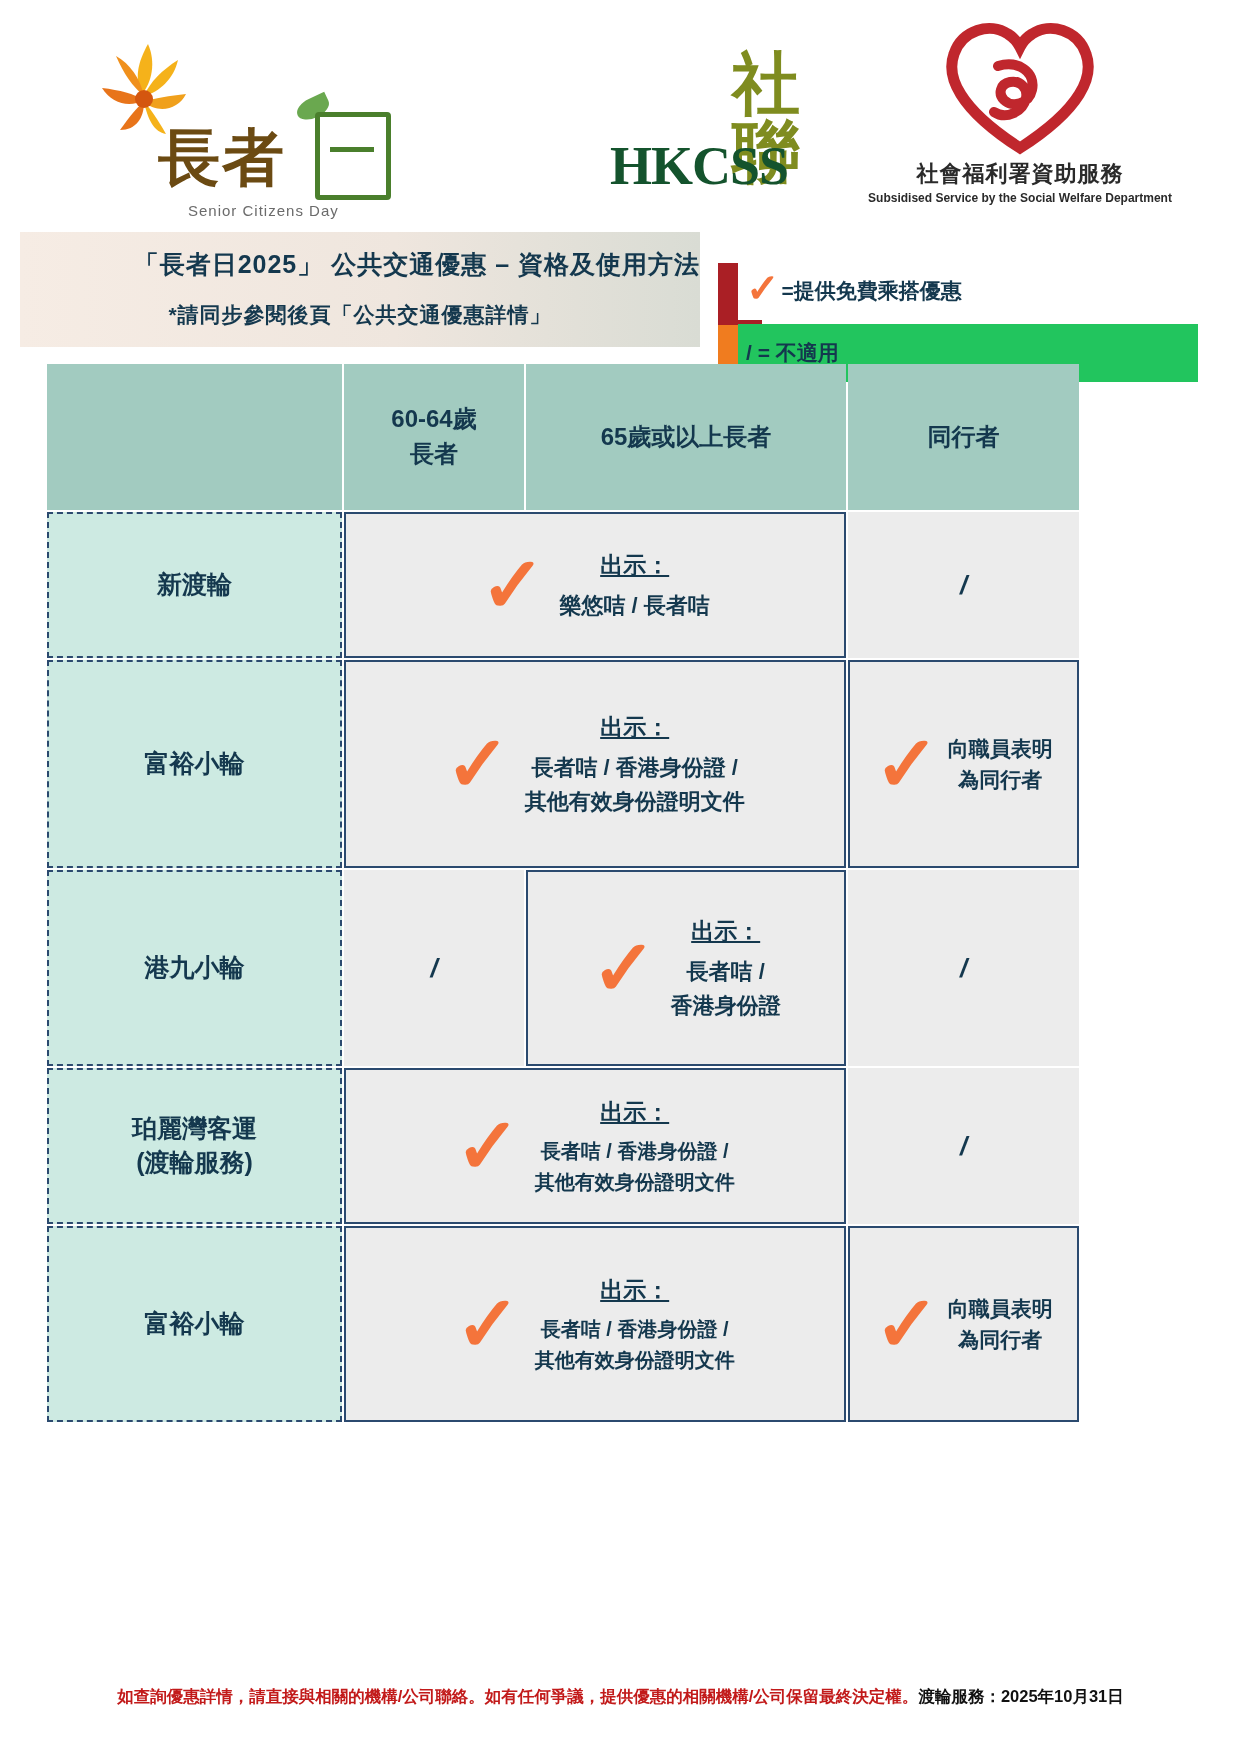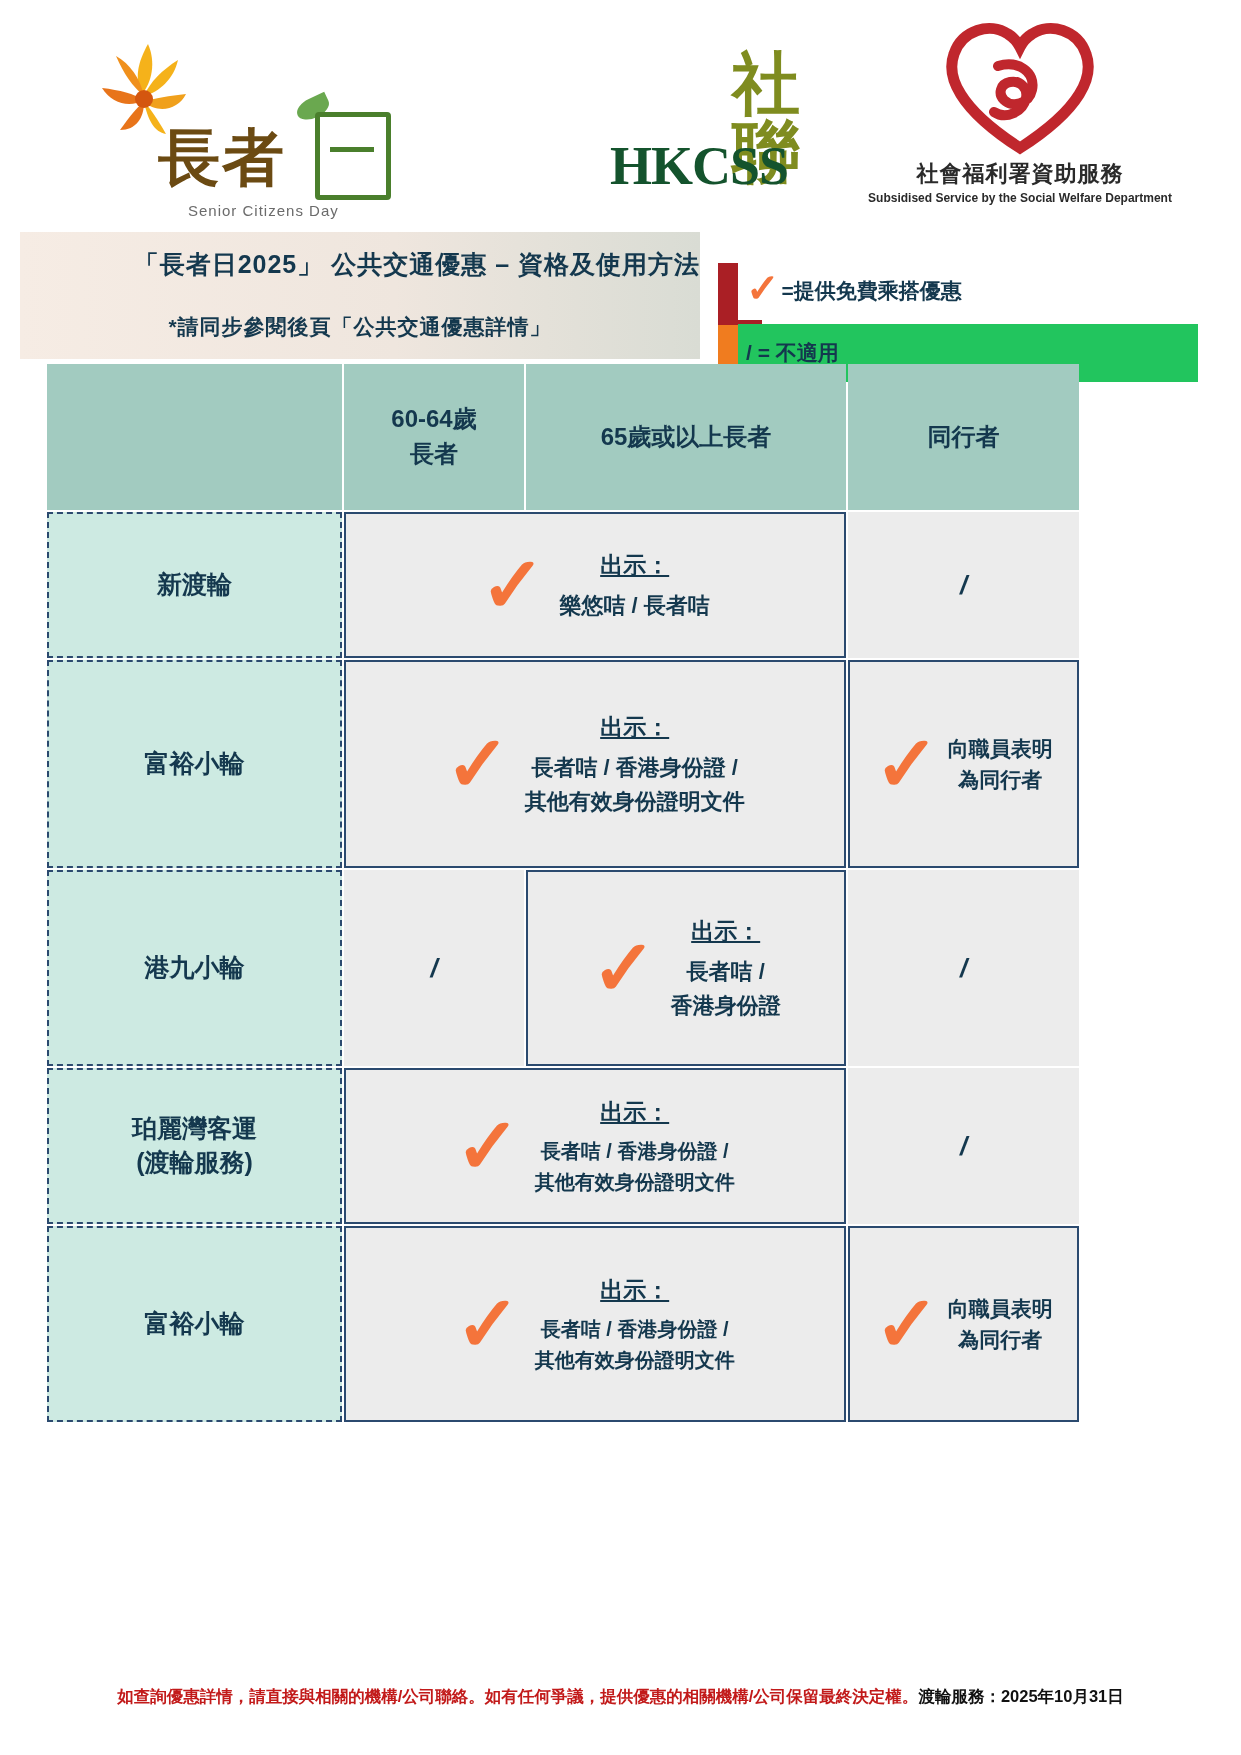--- a/index.html
+++ b/index.html
@@ -149,21 +149,21 @@
     color: #14384e;
     text-align: right;
     letter-spacing: 1px;
     white-space: nowrap;
   }
   .title-line2 {
     font-size: 21px;
     font-weight: bold;
     color: #14384e;
     text-align: center;
-    margin-top: 32px;
+    margin-top: 20px;
     letter-spacing: 1px;
     white-space: nowrap;
   }
 
   
   .legend {
     position: absolute;
     left: 718px;
     top: 268px;
     width: 480px;

